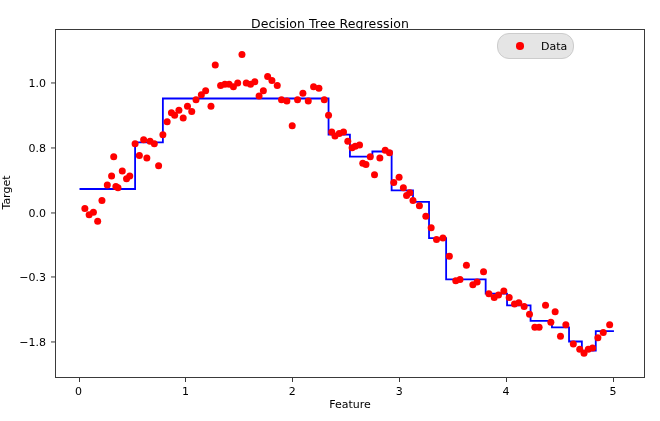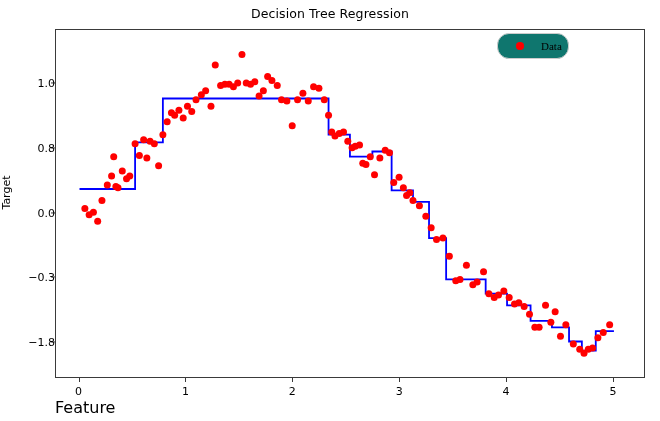--- a/index.html
+++ b/index.html
@@ -15,21 +15,21 @@
   }
   #figure {
     position: relative;
     width: 660px;
     height: 421px;
     background: #ffffff;
   }
   #chart-title {
     position: absolute;
     left: 0;
-    top: 6px;
+    top: 16px;
     width: 660px;
     text-align: center;
     font-size: 12.5px;
     color: #000000;
     letter-spacing: 0.1px;
   }
   #plot-area {
     position: absolute;
     left: 55px;
     top: 29px;
@@ -50,21 +50,21 @@
   }
   .ytick-wrap {
     position: absolute;
     left: 0;
     top: 0;
     width: 55px;
     height: 0;
   }
   .ytick-text {
     position: absolute;
-    right: 0;
+    right: 9px;
     transform: translateY(-50%);
     font-size: 11px;
     color: #000000;
     white-space: nowrap;
   }
   .ytick-mark {
     position: absolute;
     right: 0px;
     width: 4px;
     height: 1.1px;
@@ -91,45 +91,44 @@
     transform: translateX(-50%);
     font-size: 11px;
     color: #000000;
     white-space: nowrap;
   }
   #xlabel {
     position: absolute;
     left: 55px;
     width: 590px;
     top: 398px;
-    text-align: left;
-    font-size: 16px;
+    text-align: center;
+    font-size: 11px;
     color: #000000;
   }
   #ylabel {
     position: absolute;
     left: -11px;
     top: 186px;
     font-size: 11px;
     color: #000000;
     transform: rotate(-90deg);
     transform-origin: 50% 50%;
     white-space: nowrap;
   }
   #legend {
     position: absolute;
     left: 497px;
     top: 33px;
     box-sizing: border-box;
     border: 1px solid #cccccc;
-    background: #0f766e;
+    background: #e5e5e5;
     border-radius: 12px;
     padding: 4px 6px 4px 5px;
     box-shadow: 0 0 0 0 rgba(0,0,0,0);
-    font-family: Liberation Serif, serif;
   }
   .legend-row {
     display: flex;
     align-items: center;
     height: 16px;
   }
   .legend-key {
     width: 34px;
     display: flex;
     align-items: center;

